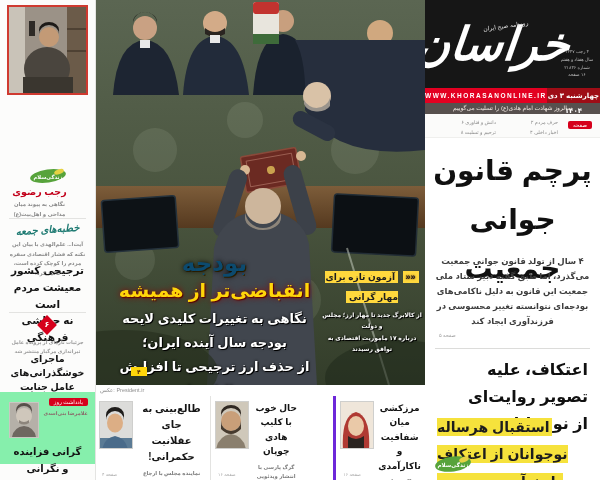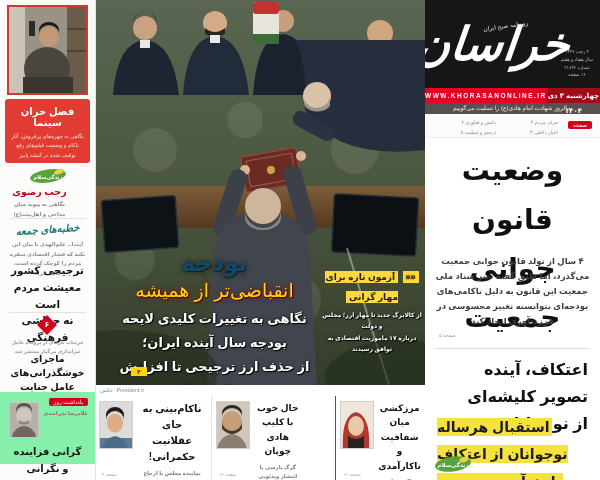--- a/index.html
+++ b/index.html
@@ -37,36 +37,36 @@
   .ypar{position:absolute;top:414px;right:0;left:0;padding:0 12px;font-size:14px;font-weight:bold;
     color:#1d1d1d;line-height:1.95;text-align:left;}
   .ypar span{background:#f6e23c;padding:1px 2px;}
   .glogo-br{position:absolute;left:8px;bottom:3px;}
 
   
   .ccol{position:absolute;top:0;left:95px;width:330px;height:480px;background:#fff;}
   .photo{position:absolute;top:0;left:0;width:330px;height:385px;overflow:hidden;}
   .ov-budget{position:absolute;top:250px;left:22px;width:195px;text-align:center;}
   .b1{font-size:23px;font-weight:700;color:#0c4a6e;text-shadow:0 0 5px rgba(0,0,0,.9),1px 1px 0 #3a2a00;}
-  .b2{font-size:19px;font-weight:400;color:#ffd60a;
+  .b2{font-size:19px;font-weight:700;color:#ffd60a;
     text-shadow:0 0 6px rgba(140,0,0,.95),1px 1px 1px #4d0000;margin-top:2px;}
   .bsub{font-size:13px;color:#fff;font-weight:bold;line-height:1.85;margin-top:5px;
     text-shadow:0 0 3px #000,1px 1px 0 #000;}
   .btag{position:absolute;top:367px;left:36px;background:#ffd60a;color:#5a2d00;font-size:6px;
     font-weight:bold;padding:1px 6px;}
   .ov-test{position:absolute;top:266px;right:2px;width:102px;text-align:center;}
   .tq{color:#ff2b2b;font-weight:900;font-size:11px;text-shadow:0 0 2px #300;}
   .ttitle span{background:#ffd83d;color:#1d1d1d;font-size:9px;font-weight:900;padding:1px 3px;line-height:2;text-align:center;}
   .tsub{font-size:6px;color:#fff;font-weight:bold;line-height:1.9;margin-top:4px;
     text-shadow:0 0 3px #000,1px 1px 0 #000;}
   .caption{position:absolute;top:385px;left:0;width:330px;height:11px;font-size:5.5px;color:#8d8d8d;
     padding:2px 5px;direction:ltr;text-align:left;background:#fff;}
   .cards{position:absolute;top:396px;left:0;width:330px;height:84px;display:flex;background:#fff;}
   .card{position:relative;padding:5px 4px 0 4px;}
-  .card.w1{width:95px;border-left:1px solid #6d28d9;margin-left:30px;}
+  .card.w1{width:95px;border-left:3px solid #6d28d9;margin-left:30px;}
   .card.w2{width:105px;border-left:1px solid #e3e3e1;}
   .card.w3{width:130px;}
   .card-inner{display:flex;gap:4px;}
   .ctext{flex:1;min-width:0;}
   .ctitle{font-size:9px;font-weight:900;color:#141414;line-height:1.6;text-align:center;}
   .card.w3 .ctitle{font-size:10px;}
   .csmall{font-size:5.3px;color:#7d7d7d;line-height:1.8;text-align:center;margin-top:4px;font-weight:bold;}
   .cphoto{width:34px;height:48px;flex:none;border:1px solid #cfcfcd;overflow:hidden;}
   .cref{position:absolute;bottom:3px;left:7px;font-size:4.5px;color:#ababab;}
 
@@ -134,29 +134,29 @@
         <div>حرف مردم ۲</div>
         <div>اخبار داخلی ۴</div>
       </div>
       <div class="idxcol c2">
         <div>دانش و فناوری ۶</div>
         <div>ترحیم و تسلیت ۸</div>
       </div>
     </div>
 
     <div class="hl1">
-      <div>وضعیت قانون</div>
+      <div>پرچم قانون</div>
       <div>جوانی جمعیت</div>
     </div>
     <div class="lead-par">۴ سال از تولد قانون جوانی جمعیت می‌گذرد، اما طبق گفته دبیر ستاد ملی جمعیت این قانون به دلیل ناکامی‌های بودجه‌ای نتوانسته تغییر محسوسی در فرزندآوری ایجاد کند</div>
     <div class="lead-ref">صفحه ۵</div>
     <div class="rdiv" style="top:348px;"></div>
 
     <div class="hl2">
-      <div>اعتکاف، آینده تصویر کلیشه‌ای</div>
+      <div>اعتکاف، علیه تصویر روایت‌ای</div>
       <div>از نوجوانان</div>
     </div>
     <div class="ypar">
       <span>استقبال هرساله نوجوانان از اعتکاف دانش‌آموزی تصویر کلیشه‌ای بسیاری را که آن‌ها را بازیگوش و غرق در فضای مجازی می‌داند به چالش می‌کشد</span>
     </div>
 
     <div class="glogo-br">
       <svg width="40" height="18" viewBox="0 0 40 18">
         <ellipse cx="20" cy="9" rx="18" ry="7.5" fill="#57a33b" transform="rotate(-8 20 9)"></ellipse>
         <ellipse cx="31" cy="4.5" rx="5" ry="2.6" fill="#e5d244" transform="rotate(-20 31 4.5)"></ellipse>
@@ -312,21 +312,21 @@
             </svg>
           </div>
         </div>
         <div class="cref">صفحه ۱۶</div>
       </article>
 
       <article class="card w3">
         <div class="card-inner">
           <div class="ctext">
             <div class="ctitle">
-              <div>ناکام‌بینی به جای</div>
+              <div>طالع‌بینی به جای</div>
               <div>عقلانیت حکمرانی!</div>
             </div>
             <div class="csmall">نماینده مجلس با ارجاع مسائل امنیت ملی به روایت‌های موهوم و غیرقابل سنجش باب جدیدی را در عرصه سیاست باز کرد</div>
           </div>
           <div class="cphoto">
             <svg width="34" height="48" viewBox="0 0 34 48">
               <rect width="34" height="48" fill="#dcdcda"></rect>
               <rect x="0" y="36" width="34" height="12" fill="#5b7b95"></rect>
               <path d="M4,48 Q6,36 17,34 Q28,36 30,48 Z" fill="#4a6b8a"></path>
               <ellipse cx="17" cy="21" rx="8" ry="9.5" fill="#dcae85"></ellipse>
@@ -348,25 +348,20 @@
         <line x1="58" y1="22" x2="77" y2="22" stroke="#4e4133" stroke-width="2"></line>
         <line x1="58" y1="44" x2="77" y2="44" stroke="#4e4133" stroke-width="2"></line>
         <rect x="20" y="14" width="6" height="15" fill="#2e2a26"></rect>
         <ellipse cx="38" cy="62" rx="23" ry="22" fill="#4a453e"></ellipse>
         <circle cx="40" cy="30" r="10" fill="#c39a76"></circle>
         <path d="M30,27 a10,9 0 0 1 20,0 l0,-4 a10,8 0 0 0 -20,0 Z" fill="#1d1a17"></path>
         <rect x="14" y="70" width="50" height="16" fill="#3a362f"></rect>
       </svg>
     </div>
 
-    <div class="sredbox">
-      <div class="srtitle">فصل خزان سینما</div>
-      <div class="srtext">نگاهی به چهره‌های پرفروش، آثار ناکام و وضعیت فیلم‌های رفع توقیف شده در گیشه پاییز</div>
-      <span class="srtag">صفحه ۶</span>
-    </div>
 
     <div class="sglogo">
       <svg width="40" height="16" viewBox="0 0 40 16">
         <ellipse cx="20" cy="8" rx="18" ry="6.5" fill="#57a33b" transform="rotate(-8 20 8)"></ellipse>
         <ellipse cx="31" cy="3.8" rx="5" ry="2.4" fill="#e5d244" transform="rotate(-20 31 3.8)"></ellipse>
         <text x="20" y="10.5" text-anchor="middle" font-size="5.2" fill="#ffffff" font-weight="bold">زندگی‌سلام</text>
       </svg>
     </div>
 
     <div class="srajab">

